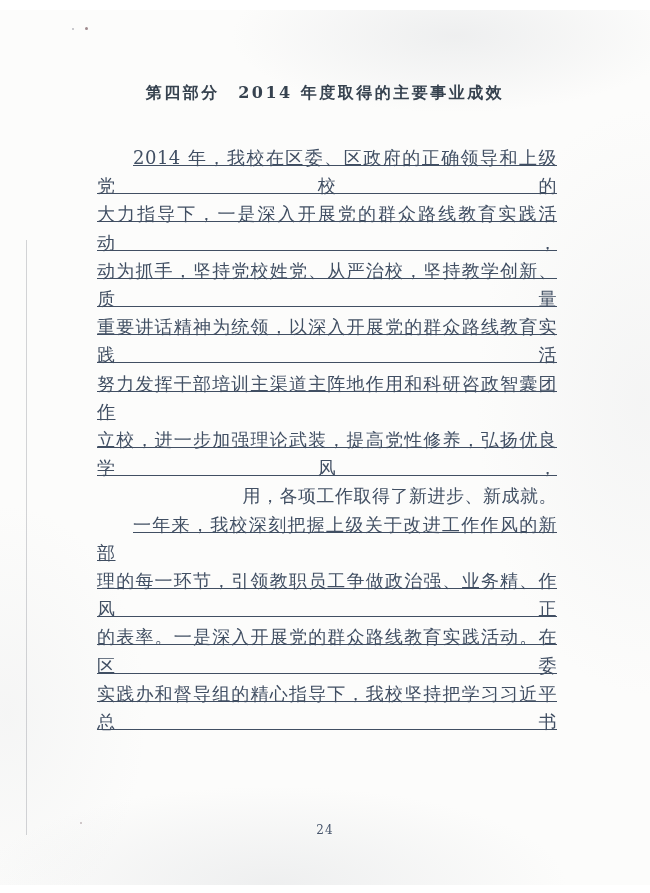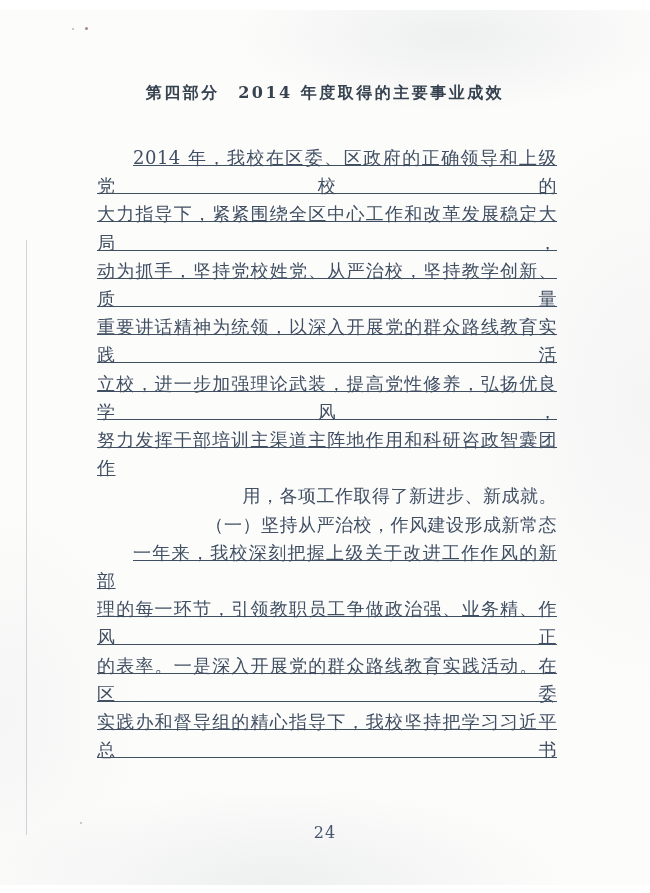--- a/index.html
+++ b/index.html
@@ -78,47 +78,46 @@
     text-align-last: justify;
     text-decoration: underline;
   }
   .line.indent { text-indent: 2em; }
   .page-number {
     position: absolute;
     top: 823px;
     left: 0;
     width: 100%;
     text-align: center;
-    font-size: 16px;
+    font-size: 12px;
     color: #47556b;
     letter-spacing: 1px;
   }
 </style>
 </head>
 <body>
 
 <div class="scan-page">
   <div class="scan-strip top"></div>
   <div class="scan-strip bottom"></div>
   <div class="scan-line-left"></div>
   <div class="speck s1"></div>
   <div class="speck s2"></div>
   <div class="speck s3"></div>
 
   <h1 class="doc-title">第四部分　2014 年度取得的主要事业成效</h1>
 
   <div class="doc-body" id="doc-body">
       <div class="line indent fill">2014 年，我校在区委、区政府的正确领导和上级党校的</div>
-      <div class="line fill">大力指导下，紧紧围绕全区中心工作和改革发展稳定大局，</div>
+      <div class="line fill">大力指导下，一是深入开展党的群众路线教育实践活动，</div>
       <div class="line fill">动为抓手，坚持党校姓党、从严治校，坚持教学创新、质量</div>
       <div class="line fill">重要讲话精神为统领，以深入开展党的群众路线教育实践活</div>
+      <div class="line fill">努力发挥干部培训主渠道主阵地作用和科研咨政智囊团作</div>
       <div class="line fill">立校，进一步加强理论武装，提高党性修养，弘扬优良学风，</div>
-      <div class="line fill">努力发挥干部培训主渠道主阵地作用和科研咨政智囊团作</div>
       <div class="line">用，各项工作取得了新进步、新成就。</div>
-      <div class="line indent">（一）坚持从严治校，作风建设形成新常态</div>
       <div class="line indent fill">一年来，我校深刻把握上级关于改进工作作风的新部</div>
       <div class="line fill">理的每一环节，引领教职员工争做政治强、业务精、作风正</div>
       <div class="line fill">的表率。一是深入开展党的群众路线教育实践活动。在区委</div>
       <div class="line fill">实践办和督导组的精心指导下，我校坚持把学习习近平总书</div>
     </div>
 
   <div class="page-number">24</div>
 </div>
 
 </body></html>

